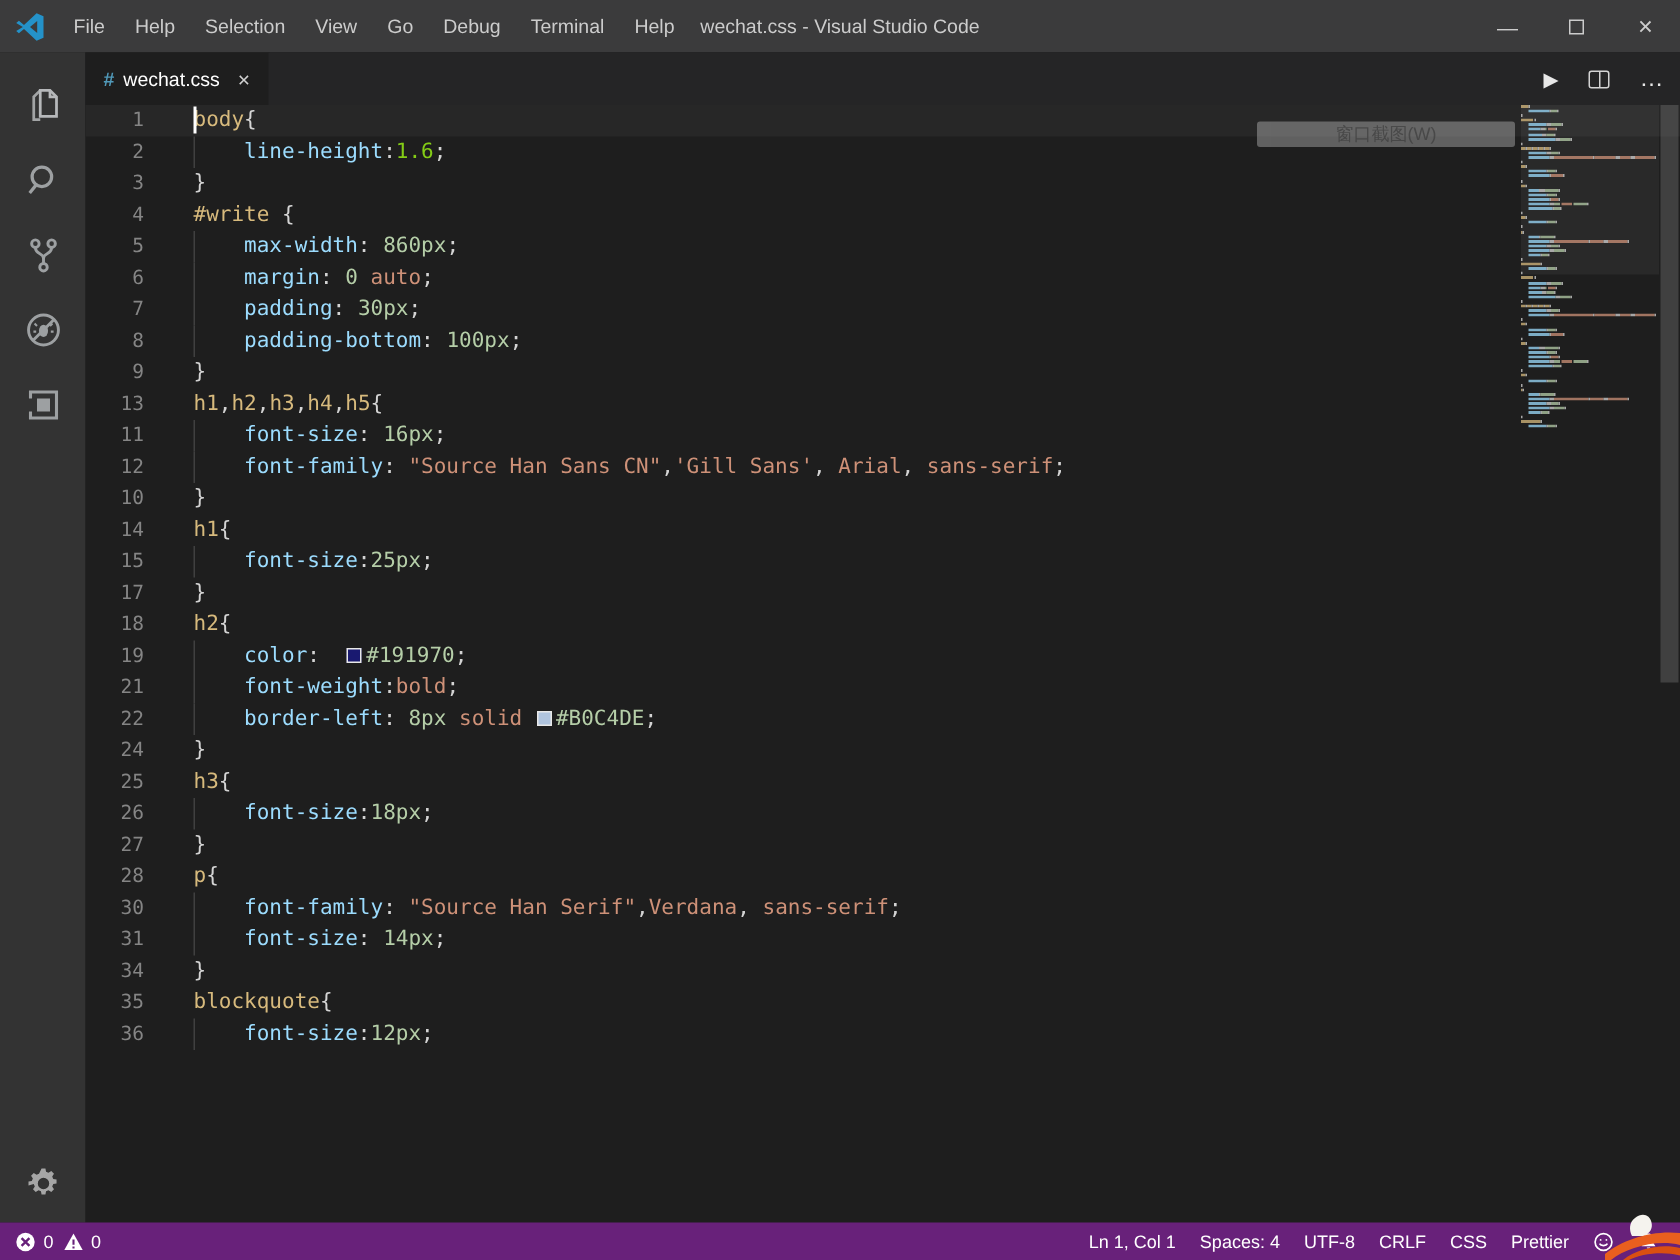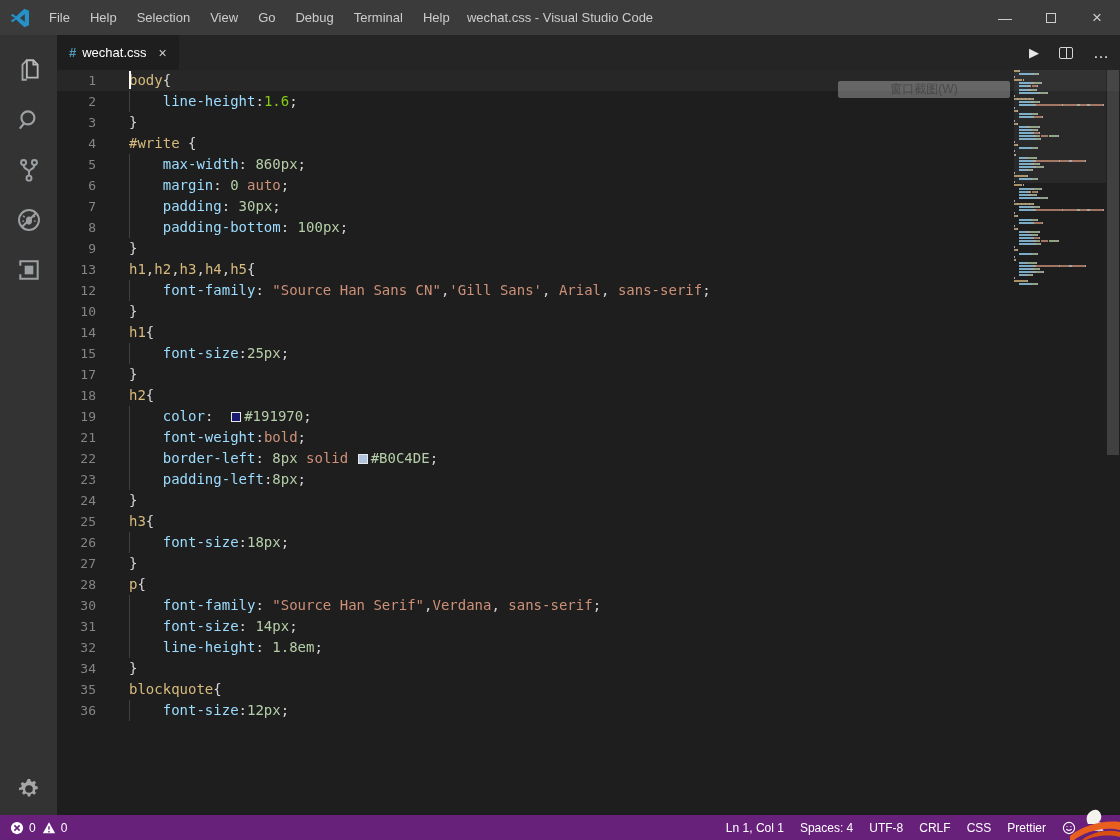--- a/index.html
+++ b/index.html
@@ -202,20 +202,24 @@
           </div>
           <div class="code-line">
             <span class="ln-num">9</span>
             <span class="ln-text"><span style="color: rgb(212, 212, 212);">}</span></span>
           </div>
           <div class="code-line">
             <span class="ln-num">13</span>
             <span class="ln-text"><span style="color: rgb(215, 186, 125);">h1</span><span style="color: rgb(212, 212, 212);">,</span><span style="color: rgb(215, 186, 125);">h2</span><span style="color: rgb(212, 212, 212);">,</span><span style="color: rgb(215, 186, 125);">h3</span><span style="color: rgb(212, 212, 212);">,</span><span style="color: rgb(215, 186, 125);">h4</span><span style="color: rgb(212, 212, 212);">,</span><span style="color: rgb(215, 186, 125);">h5</span><span style="color: rgb(212, 212, 212);">{</span></span>
           </div>
           <div class="code-line">
+            <span class="ln-num">11</span>
+            <span class="ln-text"><span class="guide"></span><span style="color: rgb(212, 212, 212);">    </span><span style="color: rgb(156, 220, 254);">font-size</span><span style="color: rgb(212, 212, 212);">: </span><span style="color: rgb(181, 206, 168);">16px</span><span style="color: rgb(212, 212, 212);">;</span></span>
+          </div>
+          <div class="code-line">
             <span class="ln-num">12</span>
             <span class="ln-text"><span class="guide"></span><span style="color: rgb(212, 212, 212);">    </span><span style="color: rgb(156, 220, 254);">font-family</span><span style="color: rgb(212, 212, 212);">: </span><span style="color: rgb(206, 145, 120);">"Source Han Sans CN"</span><span style="color: rgb(212, 212, 212);">,</span><span style="color: rgb(206, 145, 120);">'Gill Sans'</span><span style="color: rgb(212, 212, 212);">, </span><span style="color: rgb(206, 145, 120);">Arial</span><span style="color: rgb(212, 212, 212);">, </span><span style="color: rgb(206, 145, 120);">sans-serif</span><span style="color: rgb(212, 212, 212);">;</span></span>
           </div>
           <div class="code-line">
             <span class="ln-num">10</span>
             <span class="ln-text"><span style="color: rgb(212, 212, 212);">}</span></span>
           </div>
           <div class="code-line">
             <span class="ln-num">14</span>
             <span class="ln-text"><span style="color: rgb(215, 186, 125);">h1</span><span style="color: rgb(212, 212, 212);">{</span></span>
@@ -238,24 +242,20 @@
           </div>
           <div class="code-line">
             <span class="ln-num">21</span>
             <span class="ln-text"><span class="guide"></span><span style="color: rgb(212, 212, 212);">    </span><span style="color: rgb(156, 220, 254);">font-weight</span><span style="color: rgb(212, 212, 212);">:</span><span style="color: rgb(206, 145, 120);">bold</span><span style="color: rgb(212, 212, 212);">;</span></span>
           </div>
           <div class="code-line">
             <span class="ln-num">22</span>
             <span class="ln-text"><span class="guide"></span><span style="color: rgb(212, 212, 212);">    </span><span style="color: rgb(156, 220, 254);">border-left</span><span style="color: rgb(212, 212, 212);">: </span><span style="color: rgb(181, 206, 168);">8px</span><span style="color: rgb(212, 212, 212);"> </span><span style="color: rgb(206, 145, 120);">solid</span><span style="color: rgb(212, 212, 212);"> </span><span class="swatch" style="background: rgb(176, 196, 222);"></span><span style="color: rgb(181, 206, 168);">#B0C4DE</span><span style="color: rgb(212, 212, 212);">;</span></span>
           </div>
           <div class="code-line">
-            <span class="ln-num">23</span>
-            <span class="ln-text"><span class="guide"></span><span style="color: rgb(212, 212, 212);">    </span><span style="color: rgb(156, 220, 254);">padding-left</span><span style="color: rgb(212, 212, 212);">:</span><span style="color: rgb(181, 206, 168);">8px</span><span style="color: rgb(212, 212, 212);">;</span></span>
-          </div>
-          <div class="code-line">
             <span class="ln-num">24</span>
             <span class="ln-text"><span style="color: rgb(212, 212, 212);">}</span></span>
           </div>
           <div class="code-line">
             <span class="ln-num">25</span>
             <span class="ln-text"><span style="color: rgb(215, 186, 125);">h3</span><span style="color: rgb(212, 212, 212);">{</span></span>
           </div>
           <div class="code-line">
             <span class="ln-num">26</span>
             <span class="ln-text"><span class="guide"></span><span style="color: rgb(212, 212, 212);">    </span><span style="color: rgb(156, 220, 254);">font-size</span><span style="color: rgb(212, 212, 212);">:</span><span style="color: rgb(181, 206, 168);">18px</span><span style="color: rgb(212, 212, 212);">;</span></span>
@@ -268,24 +268,20 @@
             <span class="ln-num">28</span>
             <span class="ln-text"><span style="color: rgb(215, 186, 125);">p</span><span style="color: rgb(212, 212, 212);">{</span></span>
           </div>
           <div class="code-line">
             <span class="ln-num">30</span>
             <span class="ln-text"><span class="guide"></span><span style="color: rgb(212, 212, 212);">    </span><span style="color: rgb(156, 220, 254);">font-family</span><span style="color: rgb(212, 212, 212);">: </span><span style="color: rgb(206, 145, 120);">"Source Han Serif"</span><span style="color: rgb(212, 212, 212);">,</span><span style="color: rgb(206, 145, 120);">Verdana</span><span style="color: rgb(212, 212, 212);">, </span><span style="color: rgb(206, 145, 120);">sans-serif</span><span style="color: rgb(212, 212, 212);">;</span></span>
           </div>
           <div class="code-line">
             <span class="ln-num">31</span>
             <span class="ln-text"><span class="guide"></span><span style="color: rgb(212, 212, 212);">    </span><span style="color: rgb(156, 220, 254);">font-size</span><span style="color: rgb(212, 212, 212);">: </span><span style="color: rgb(181, 206, 168);">14px</span><span style="color: rgb(212, 212, 212);">;</span></span>
-          </div>
-          <div class="code-line">
-            <span class="ln-num">32</span>
-            <span class="ln-text"><span class="guide"></span><span style="color: rgb(212, 212, 212);">    </span><span style="color: rgb(156, 220, 254);">line-height</span><span style="color: rgb(212, 212, 212);">: </span><span style="color: rgb(181, 206, 168);">1.8em</span><span style="color: rgb(212, 212, 212);">;</span></span>
           </div>
           <div class="code-line">
             <span class="ln-num">34</span>
             <span class="ln-text"><span style="color: rgb(212, 212, 212);">}</span></span>
           </div>
           <div class="code-line">
             <span class="ln-num">35</span>
             <span class="ln-text"><span style="color: rgb(215, 186, 125);">blockquote</span><span style="color: rgb(212, 212, 212);">{</span></span>
           </div>
           <div class="code-line">

